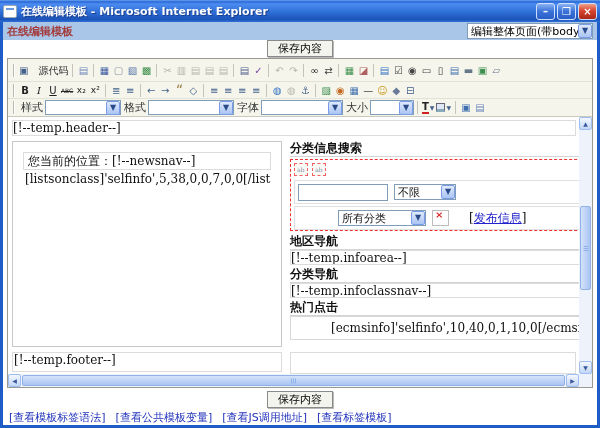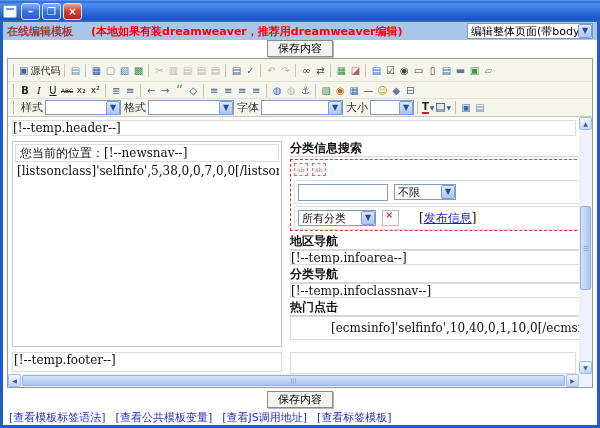--- a/index.html
+++ b/index.html
@@ -38,52 +38,52 @@
 
   
   .editor { height:330px; margin:0 4px; border:1px solid #9a9a94; background:#f5f5ec; display:flex; flex-direction:column; }
   .trow { display:flex; align-items:center; padding:0 2px; background:#f5f5ec; border-bottom:1px solid #e2e2d6; }
   .trow1 { height:23px; } .trow2 { height:17px; } .trow3 { height:18px; border-bottom:1px solid #c9c9c0; }
   .tgrip { width:2px; height:13px; border-left:1px solid #b9b9ae; border-right:1px solid #fff; margin:0 3px; }
   .tsep { width:1px; height:13px; background:#c4c4b8; margin:0 3px; }
   .tbtn { min-width:14px; height:15px; line-height:15px; text-align:center; font-size:10px; color:#44618c;
     display:inline-flex; align-items:center; justify-content:center; padding:0 1px; cursor:default; }
   .tbtn.dis { color:#b6b6ac !important; }
-  .tlabel { font-size:10px; color:#333; margin-left:2px; }
+  .tlabel { font-size:10px; color:#333; margin-left:10px; }
   .g-b{font-weight:bold;color:#222;} .g-i{font-style:italic;font-family:"DejaVu Serif",serif;color:#222;}
   .g-u{text-decoration:underline;color:#222;} .g-abc{font-size:6px;text-decoration:line-through;color:#222;}
   .g-sm{font-size:9px;color:#222;} .g-q{font-size:14px;font-family:"DejaVu Serif",serif;}
   .tlbl { font-size:11px; color:#333; margin:0 2px 0 3px; }
   .trow3 .combo { height:15px; }
   .w78{width:76px;} .w86{width:86px;} .w84{width:82px;} .w46{width:44px;}
   .tcT { font-weight:bold; font-size:10px; color:#222; border-bottom:2px solid #d02020; line-height:10px; margin-right:1px; }
   .bgT { width:9px; height:9px; background:#dfe8f4; border:1px solid #667; border-bottom:3px solid #8ab; margin-right:1px; }
 
   
   .canvas { flex:1; background:#fff; position:relative; overflow:hidden;
     font-family:"DejaVu Serif","Liberation Serif",serif; font-size:12px; color:#111; }
   .cinner { position:absolute; left:0; top:0; right:13px; bottom:13px; padding:3px 3px 0 4px; }
   .tagrow { border:1px solid #dcdcdc; height:16px; line-height:14px; padding:0 0; white-space:nowrap; overflow:hidden; }
   .cols { display:flex; gap:8px; margin-top:5px; }
-  .leftcol { width:270px; height:206px; border:1px solid #c8c8c8; padding:2px; }
+  .leftcol { width:270px; height:206px; border:1px solid #c8c8c8; padding:10px; }
   .posrow { border:1px solid #dcdcdc; height:18px; line-height:16px; padding:0 4px; white-space:nowrap; overflow:hidden; }
   .lstag { padding:2px 2px 0 2px; white-space:nowrap; overflow:hidden; }
   .rightcol { flex:1; height:206px; }
   .h3row { font-family:"DejaVu Sans",sans-serif; font-weight:bold; font-size:12px; height:16px;
     border-bottom:1px solid #d4d4d4; line-height:15px; }
   .formbox { border:1px dashed #f03030; margin-top:2px; padding:3px; height:72px; background:#fff; }
   .hiddenicons { display:flex; gap:4px; height:14px; }
   .hico { width:14px; height:13px; border:1px dashed #f06060; background:#f8f8f4; color:#8a94a8;
     font-size:6px; line-height:11px; text-align:center; }
   .frow { border:1px solid #e0e0e0; display:flex; align-items:center; gap:6px; padding:2px 3px; }
   .frow1 { margin-top:3px; height:24px; }
   .frow2 { margin-top:2px; height:24px; }
   .txtinput { width:90px; height:17px; border:1px solid #7f9db9; font-size:11px; padding:0 2px; }
   .selc { font-family:"DejaVu Sans",sans-serif; }
-  .w62{width:62px;} .w74{width:78px;}
+  .w62{width:62px;} .w74{width:88px;margin-left:40px;}
   .brokenimg { width:17px; height:16px; border:1px solid #bcbcbc; background:#fff; position:relative; }
   .brokenimg::after { content:"×"; position:absolute; left:2px; top:-2px; color:#e02020; font-size:10px; font-weight:bold; }
   .publish { margin-left:14px; white-space:nowrap; }
   .publish a { color:#2222cc; }
   .mt3{margin-top:3px;} .mt2{margin-top:2px;}
   .ecmsbox { border:1px solid #d8d8d8; height:24px; line-height:22px; padding-left:40px; white-space:nowrap; overflow:hidden; }
   .bottomrows { display:flex; gap:8px; margin-top:5px; }
   .brL { width:270px; height:20px; border:1px solid #dcdcdc; }
   .brR { flex:1; height:22px; border:1px solid #dcdcdc; }
   .foottag { position:absolute; left:6px; bottom:7px; white-space:nowrap; z-index:1; }
@@ -111,30 +111,30 @@
   .links { height:15px; padding:0 6px; display:flex; gap:10px; align-items:center; background:#fff; }
   .links a { color:#2233bb; text-decoration:none; font-size:11px; white-space:nowrap; }
 </style>
 </head>
 <body>
 
 <div class="win">
 
   <div class="tbar">
     <div class="tb-ico"></div>
+    <div class="tb-title">在线编辑模板 - Microsoft Internet Explorer</div>
     <div class="tb-btns">
       <div class="wbtn btn-minmax">–</div>
       <div class="wbtn btn-minmax">❐</div>
       <div class="wbtn btn-close">×</div>
     </div>
   </div>
 
   <div class="subhdr">
     <span class="shl">在线编辑模板</span>
-    <span class="shnote">(本地如果有装dreamweaver，推荐用dreamweaver编辑)</span>
     <span class="combo modecombo">
       <span class="cval">编辑整体页面(带body)</span>
       <span class="carrow">▼</span>
     </span>
   </div>
 
   <div class="savebar">
     <button class="btn-save">保存内容</button>
   </div>
 

